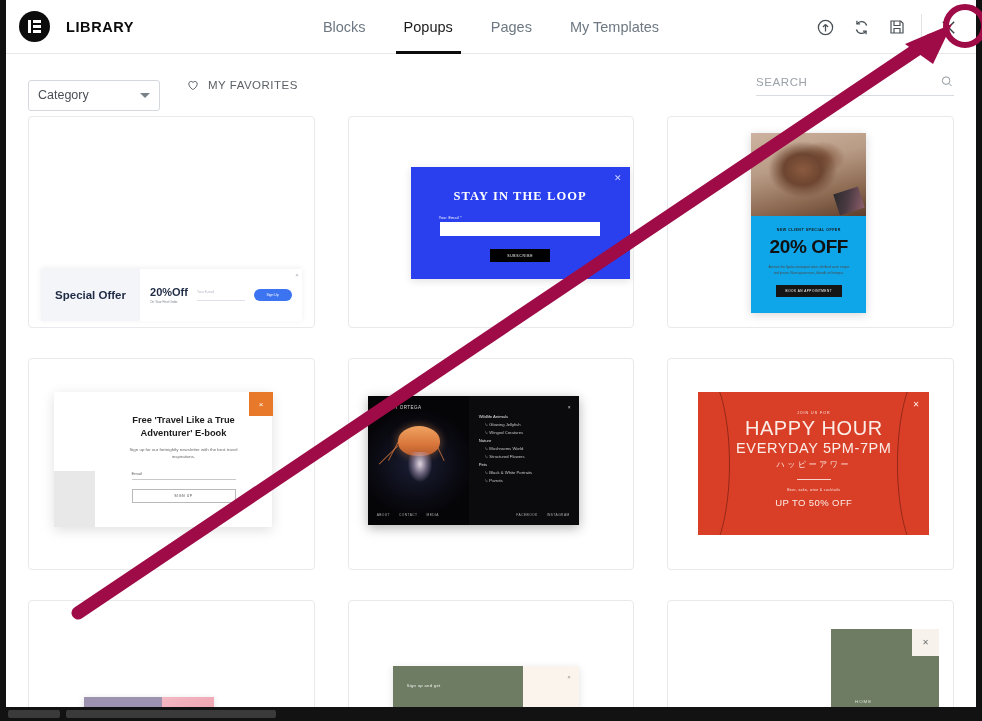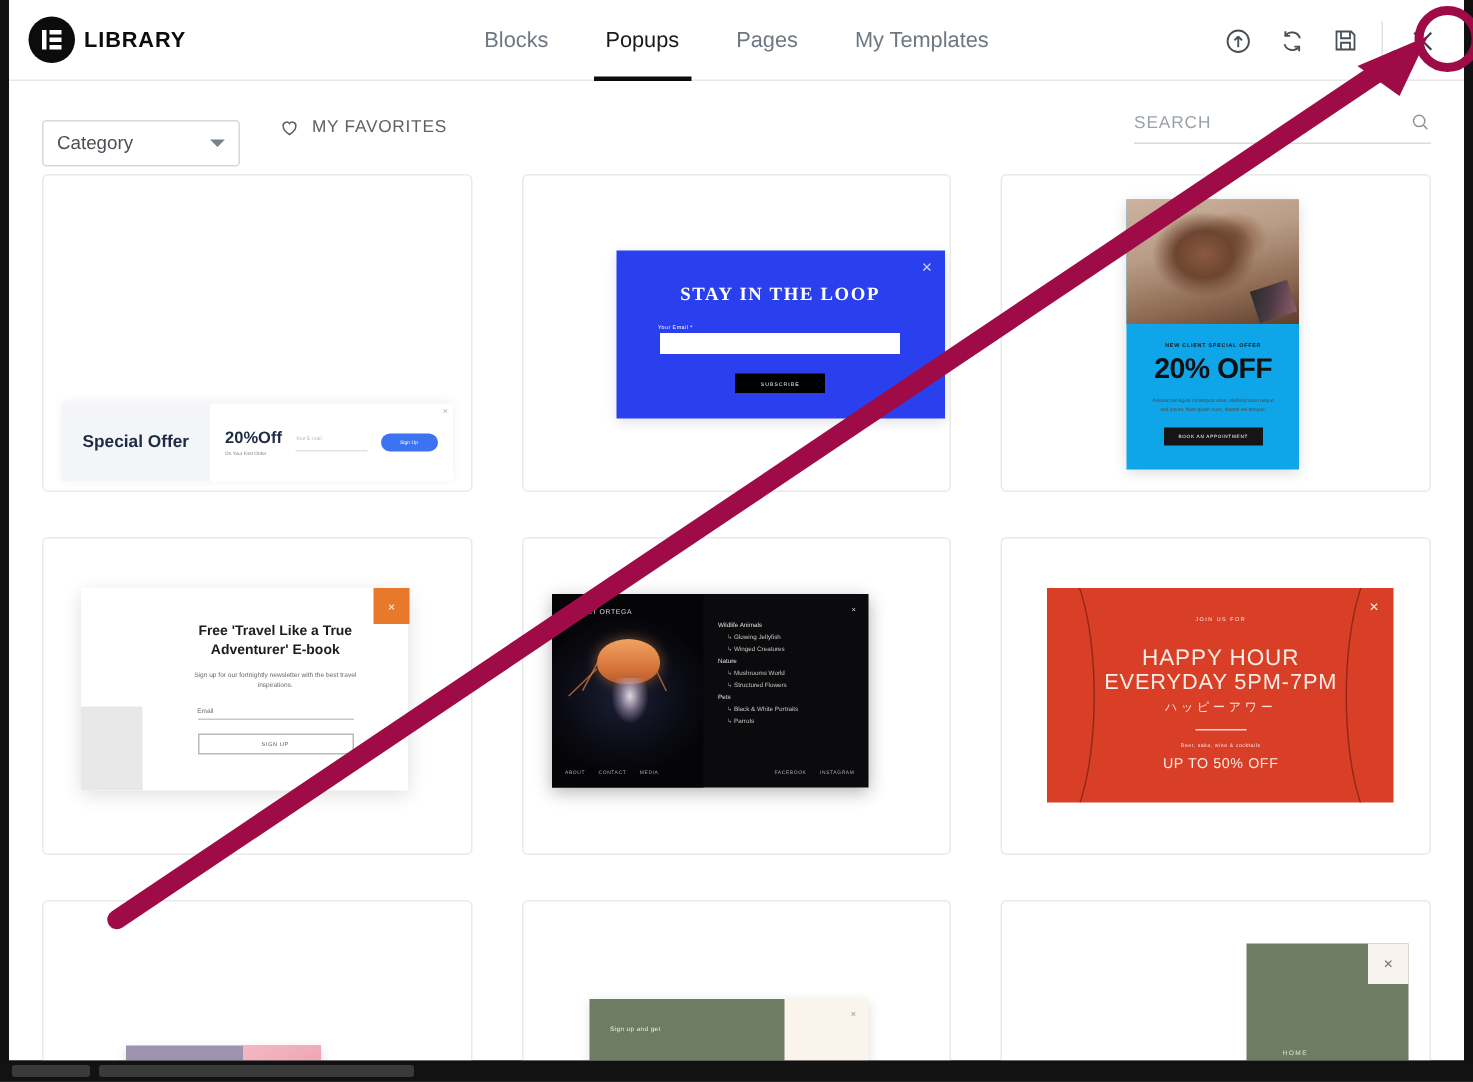--- a/index.html
+++ b/index.html
@@ -23,21 +23,21 @@
     overflow: hidden;
   }
   
   .header {
     position: relative;
     height: 54px;
     border-bottom: 1px solid #e6e8ea;
     display: flex; align-items: center;
     background: #fff;
   }
-  .brand { display: flex; align-items: center; padding-left: 13px; gap: 6px; }
+  .brand { display: flex; align-items: center; padding-left: 13px; gap: 16px; }
   .logo-circle {
     width: 31px; height: 31px; border-radius: 50%;
     background: #0c0c0c;
     display: flex; align-items: center; justify-content: center;
   }
   .logo-glyph { position: relative; width: 13px; height: 13px; }
   .logo-glyph i { position: absolute; background: #fff; display: block; }
   .logo-glyph i.bar-v { left: 0; top: 0; width: 2.6px; height: 13px; }
   .logo-glyph i.bar-h { left: 4.8px; width: 8.2px; height: 2.6px; }
   .logo-glyph i.h1 { top: 0; }
@@ -267,21 +267,21 @@
     display: flex; flex-direction: column; align-items: center;
     overflow: hidden;
   }
   .t6-box::before, .t6-box::after {
     content: ""; position: absolute; top: -24px; width: 56px; height: 190px;
     border-radius: 50%; border: 1px solid rgba(60,12,6,.45);
   }
   .t6-box::before { left: -26px; }
   .t6-box::after { right: -26px; }
   .t6-kicker { font-size: 3.6px; letter-spacing: 1px; margin-top: 19px; }
-  .t6-l1 { font-size: 15px; letter-spacing: .6px; margin-top: 15px; }
+  .t6-l1 { font-size: 20px; letter-spacing: .6px; margin-top: 2px; }
   .t6-l2 { font-size: 14.5px; letter-spacing: .6px; }
   .t6-jp { font-size: 8px; letter-spacing: 2.5px; margin-top: 3px; opacity: .95; }
   .t6-rule { width: 34px; height: 1px; background: rgba(251,236,230,.85); margin-top: 9px; }
   .t6-small { font-size: 3.4px; letter-spacing: .4px; margin-top: 8px; }
   .t6-off { font-size: 9.5px; letter-spacing: .4px; margin-top: 5px; }
   .t6-x { position: absolute; right: 10px; top: 8px; font-size: 8px; }
   
   .t7-box {
     position: absolute; left: 55px; top: 96px; width: 130px; height: 76px;
     background: #9d93b0; display: flex; box-shadow: 0 2px 7px rgba(0,0,0,.14);

